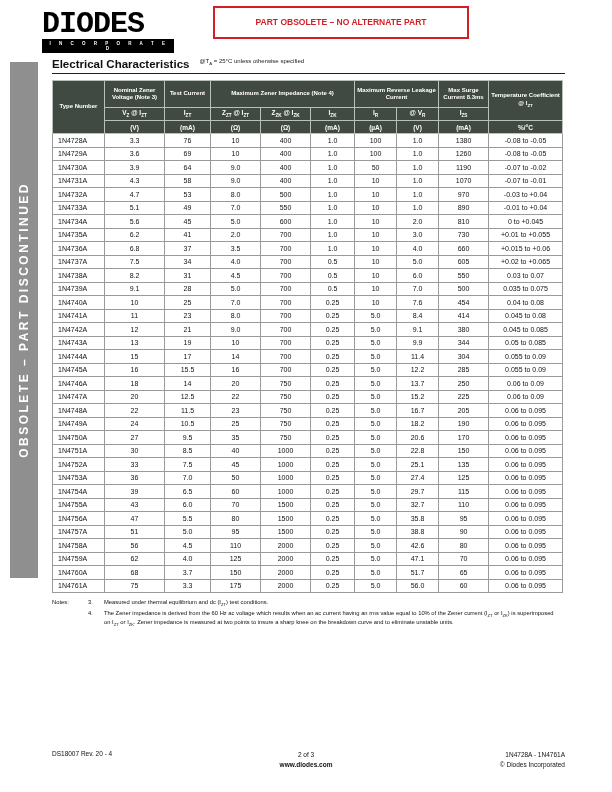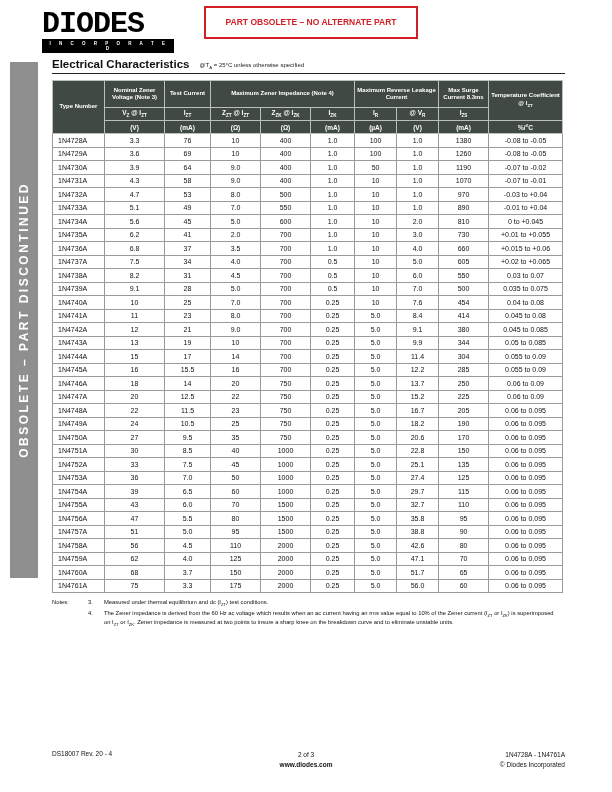--- a/index.html
+++ b/index.html
@@ -6,34 +6,34 @@
   html,body { background:#ffffff; }
   body { font-family:"Liberation Sans", sans-serif; color:#111; }
   .page { position:relative; width:612px; height:792px; background:#fff; overflow:hidden; }
 
   
   .logo { position:absolute; left:42px; top:10px; width:134px; }
   .logo-text { font-size:30px; font-weight:900; letter-spacing:-1px; color:#000; line-height:28px; font-family:Liberation Mono, monospace; }
   .logo-bar { background:#000; color:#fff; font-size:4.5px; letter-spacing:3.5px; text-align:center; padding:2px 0 1.5px 2px; margin-top:1px; width:132px; font-weight:bold; }
 
   
-  .obsolete-box { position:absolute; left:204px; top:6px; width:214px; min-height:33px;
+  .obsolete-box { position:absolute; left:213px; top:6px; width:256px; min-height:33px;
     border:2px solid #d21f26; color:#d21f26; font-weight:bold; font-size:8.5px;
     display:flex; align-items:center; justify-content:center; text-align:center;
     padding:3px 14px; line-height:1.35; }
 
   
   .sidebar { position:absolute; left:10px; top:62px; width:28px; height:516px; background:#8f8f8f;
     display:flex; align-items:center; justify-content:center; }
   .sidebar-text { writing-mode:vertical-rl; transform:rotate(180deg); color:#fff; font-weight:bold;
     font-size:12px; letter-spacing:2.5px; white-space:nowrap; }
 
   
   .content { position:absolute; left:52px; top:58px; width:513px; }
-  .section-head { display:flex; align-items:flex-end; gap:10px; border-bottom:1.5px solid #222; padding-bottom:3px; }
+  .section-head { display:flex; align-items:flex-start; gap:10px; border-bottom:1.5px solid #222; padding-bottom:3px; }
   .section-title { font-size:11.5px; font-weight:bold; }
   .section-cond { font-size:6px; color:#222; }
 
   
   table.ec { border-collapse:collapse; table-layout:fixed; width:510px; margin-top:6px; border:1px solid #333; }
   table.ec th { background:#414a42; color:#fff; font-weight:bold; border:1px solid #b9bfb9; text-align:center; vertical-align:middle; padding:1px 2px; }
   tr.group-row th { font-size:6px; line-height:1.25; height:27px; }
   tr.symbol-row th { font-size:6.5px; height:13px; }
   tr.unit-row th { font-size:6.5px; height:13px; }
   table.ec td { border:1px solid #9a9a9a; font-size:7px; text-align:center; height:13.5px; padding:1px 2px; color:#111; }

